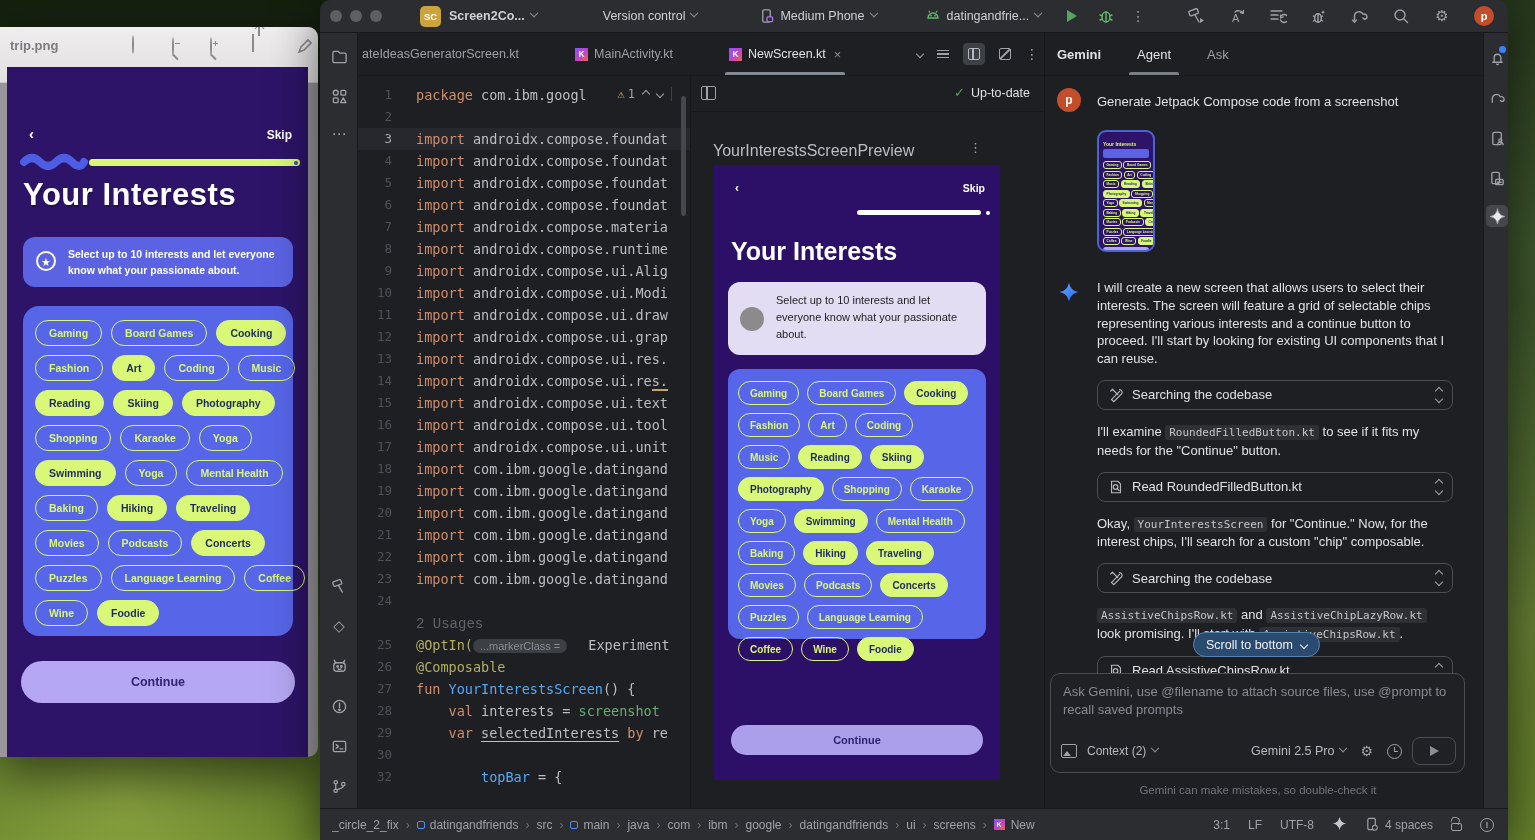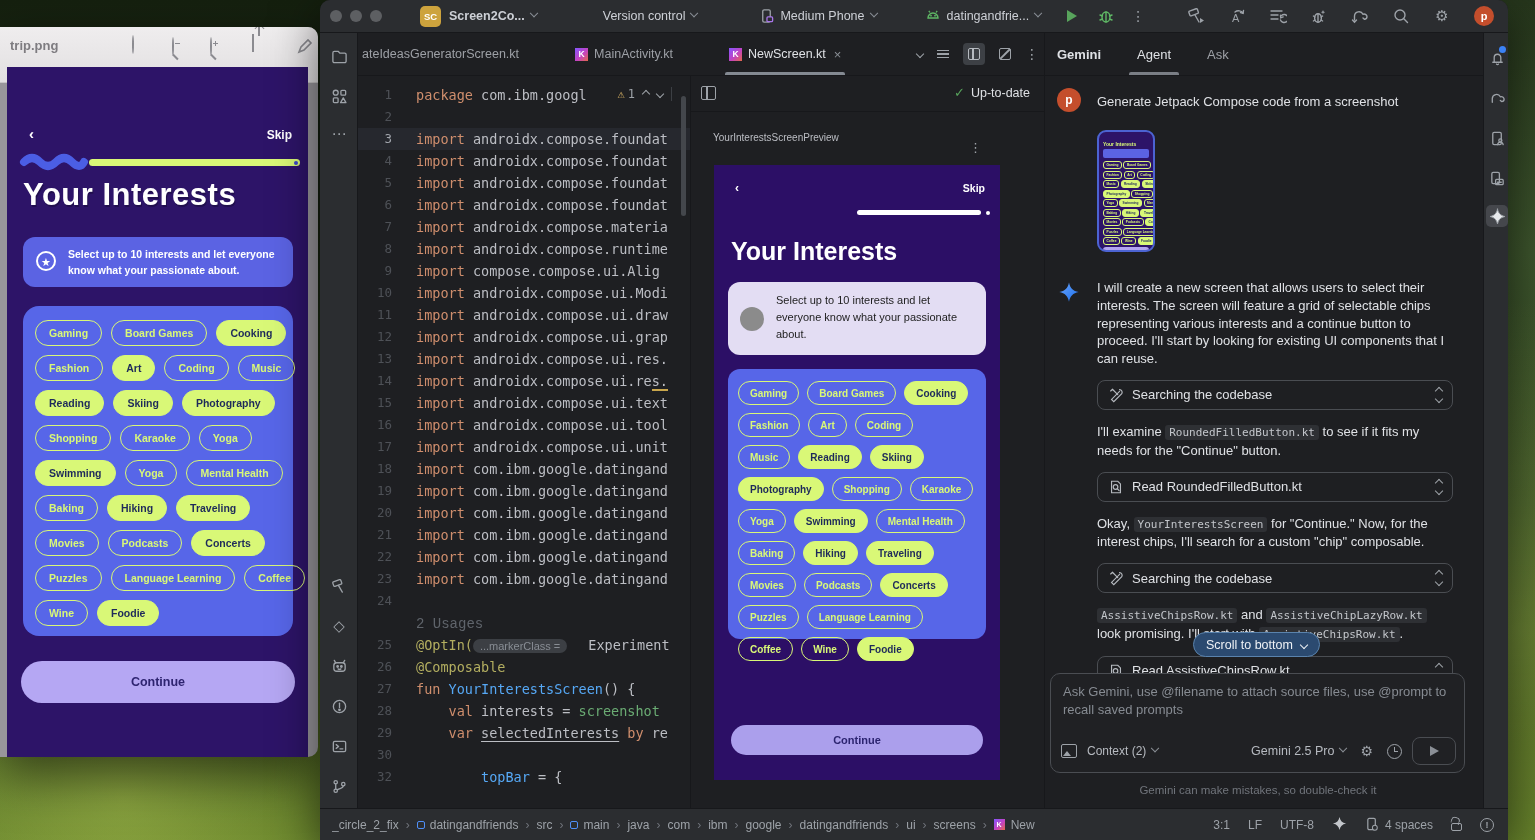--- a/index.html
+++ b/index.html
@@ -132,21 +132,21 @@
   #code-scroll { position:absolute; right:4px; top:20px; width:5px; height:120px; border-radius:3px; background:#44474c; }
   #code-divider { position:absolute; left:370px; top:76px; width:1px; bottom:32px; background:#17181b; }
 
   
   #pvpane { position:absolute; left:371px; top:76px; width:353px; bottom:32px; background:#1e1f22; }
   #pvhead { position:absolute; left:0; top:0; width:100%; height:36px; border-bottom:1px solid #17181b; }
   #pvhead .lay { position:absolute; left:10px; top:10px; width:15px; height:14px; border:1.5px solid #9da2a8; border-radius:2px; }
   #pvhead .lay::after { content:""; position:absolute; left:4px; top:0; bottom:0; width:1.5px; background:#9da2a8; }
   #upd { position:absolute; right:14px; top:9px; font-size:12.5px; color:#dfe1e5; }
   #upd .ck { color:#57a35c; margin-right:6px; font-size:13px; }
-  #pv-name { position:absolute; left:22px; top:56px; font-size:10px; color:#bcbec4; }
+  #pv-name { position:absolute; left:22px; top:66px; font-size:16px; color:#bcbec4; }
   #pv-dots { position:absolute; right:62px; top:64px; color:#9da2a8; font-size:13px; cursor:pointer; }
   #gm-divider { position:absolute; left:724px; top:33px; width:1px; bottom:0; background:#17181b; }
 
   
   #gmpanel { position:absolute; left:725px; top:33px; width:438px; bottom:0; background:#1e1f22; }
   #gmhead { position:absolute; left:0; top:0; width:100%; height:43px; border-bottom:1px solid #17181b; display:flex; align-items:center; }
   #gmhead .gtitle { font-size:13px; font-weight:bold; color:#dfe1e5; margin-left:12px; }
   .gmtab { font-size:13px; color:#9da0a6; margin-left:36px; height:100%; display:flex; align-items:center; position:relative; cursor:pointer; }
   .gmtab.active { color:#dfe1e5; }
   .gmtab.active::after { content:""; position:absolute; left:-8px; right:-8px; bottom:0; height:3px; background:#7a7e85; border-radius:2px 2px 0 0; }
@@ -457,21 +457,21 @@
   <div id="codepane">
     <div id="code-lines">
         <div class="cl"><span class="ln">1</span><span class="ct"><span class="s-kw">package </span><span class="s-pl">com.ibm.googl</span></span></div>
         <div class="cl"><span class="ln">2</span><span class="ct"></span></div>
         <div class="cl cur"><span class="ln">3</span><span class="ct"><span class="s-kw">import </span><span class="s-pl">androidx.compose.foundat</span></span></div>
         <div class="cl"><span class="ln">4</span><span class="ct"><span class="s-kw">import </span><span class="s-pl">androidx.compose.foundat</span></span></div>
         <div class="cl"><span class="ln">5</span><span class="ct"><span class="s-kw">import </span><span class="s-pl">androidx.compose.foundat</span></span></div>
         <div class="cl"><span class="ln">6</span><span class="ct"><span class="s-kw">import </span><span class="s-pl">androidx.compose.foundat</span></span></div>
         <div class="cl"><span class="ln">7</span><span class="ct"><span class="s-kw">import </span><span class="s-pl">androidx.compose.materia</span></span></div>
         <div class="cl"><span class="ln">8</span><span class="ct"><span class="s-kw">import </span><span class="s-pl">androidx.compose.runtime</span></span></div>
-        <div class="cl"><span class="ln">9</span><span class="ct"><span class="s-kw">import </span><span class="s-pl">compose.compose.ui.Alig</span></span></div>
+        <div class="cl"><span class="ln">9</span><span class="ct"><span class="s-kw">import </span><span class="s-pl">androidx.compose.ui.Alig</span></span></div>
         <div class="cl"><span class="ln">10</span><span class="ct"><span class="s-kw">import </span><span class="s-pl">androidx.compose.ui.Modi</span></span></div>
         <div class="cl"><span class="ln">11</span><span class="ct"><span class="s-kw">import </span><span class="s-pl">androidx.compose.ui.draw</span></span></div>
         <div class="cl"><span class="ln">12</span><span class="ct"><span class="s-kw">import </span><span class="s-pl">androidx.compose.ui.grap</span></span></div>
         <div class="cl"><span class="ln">13</span><span class="ct"><span class="s-kw">import </span><span class="s-pl">androidx.compose.ui.res.</span></span></div>
         <div class="cl"><span class="ln">14</span><span class="ct"><span class="s-kw">import </span><span class="s-pl">androidx.compose.ui.re</span><span class="s-warn">s.</span></span></div>
         <div class="cl"><span class="ln">15</span><span class="ct"><span class="s-kw">import </span><span class="s-pl">androidx.compose.ui.text</span></span></div>
         <div class="cl"><span class="ln">16</span><span class="ct"><span class="s-kw">import </span><span class="s-pl">androidx.compose.ui.tool</span></span></div>
         <div class="cl"><span class="ln">17</span><span class="ct"><span class="s-kw">import </span><span class="s-pl">androidx.compose.ui.unit</span></span></div>
         <div class="cl"><span class="ln">18</span><span class="ct"><span class="s-kw">import </span><span class="s-pl">com.ibm.google.datingand</span></span></div>
         <div class="cl"><span class="ln">19</span><span class="ct"><span class="s-kw">import </span><span class="s-pl">com.ibm.google.datingand</span></span></div>

